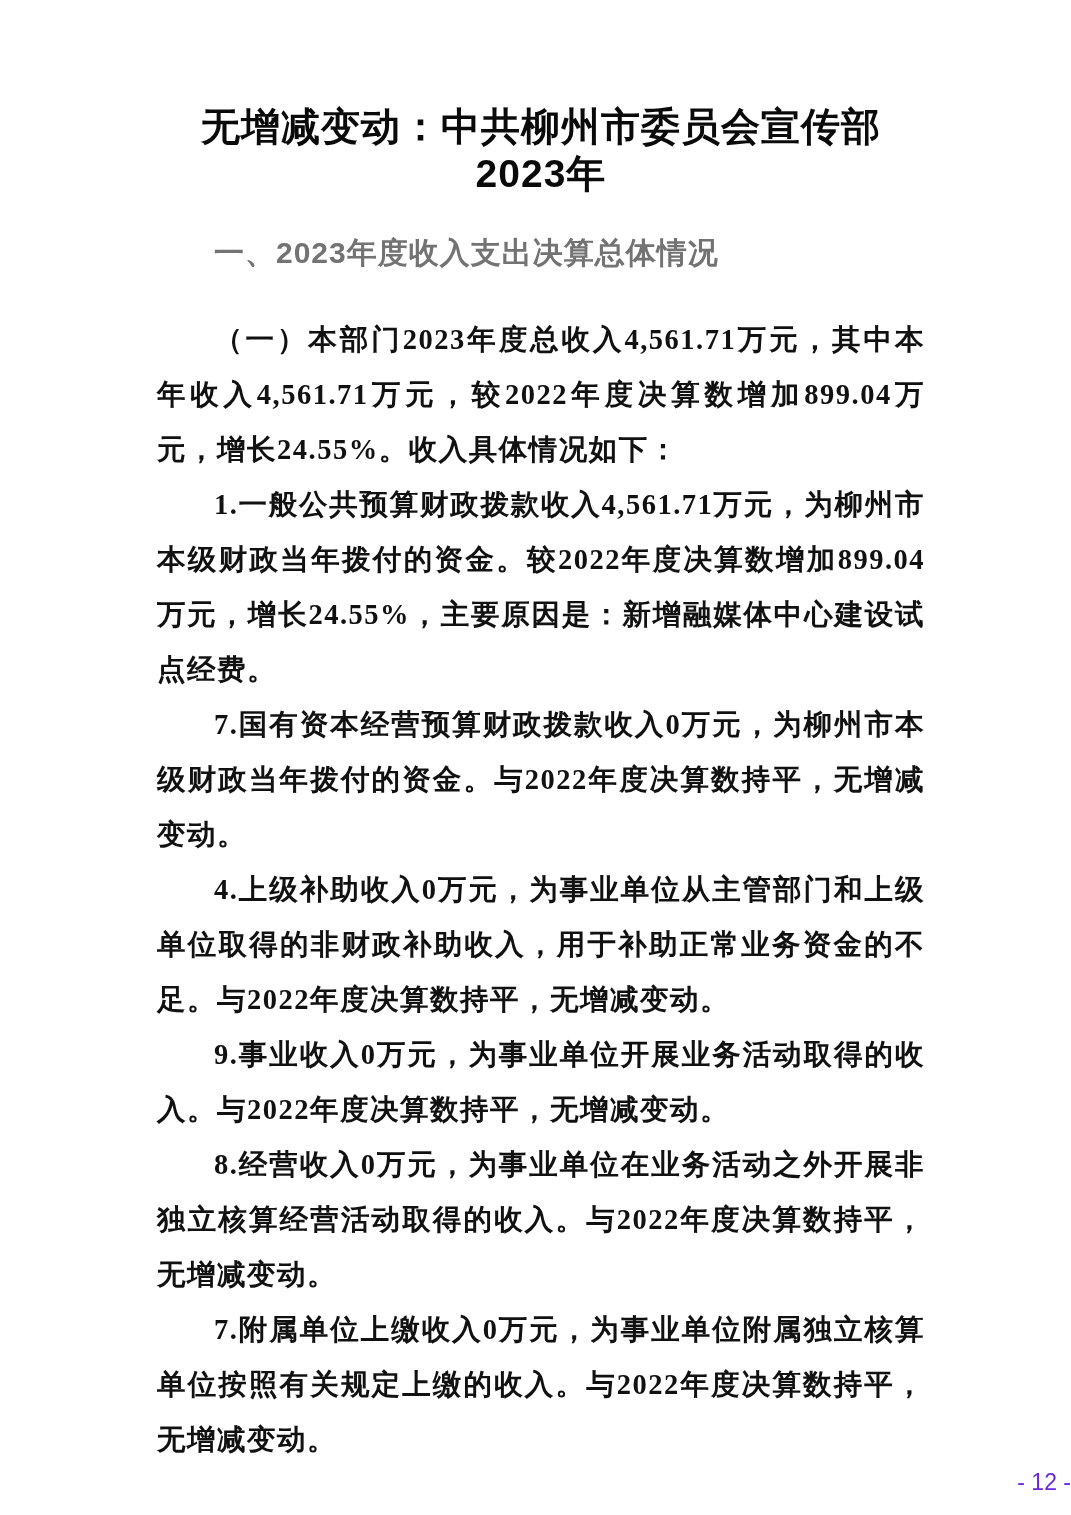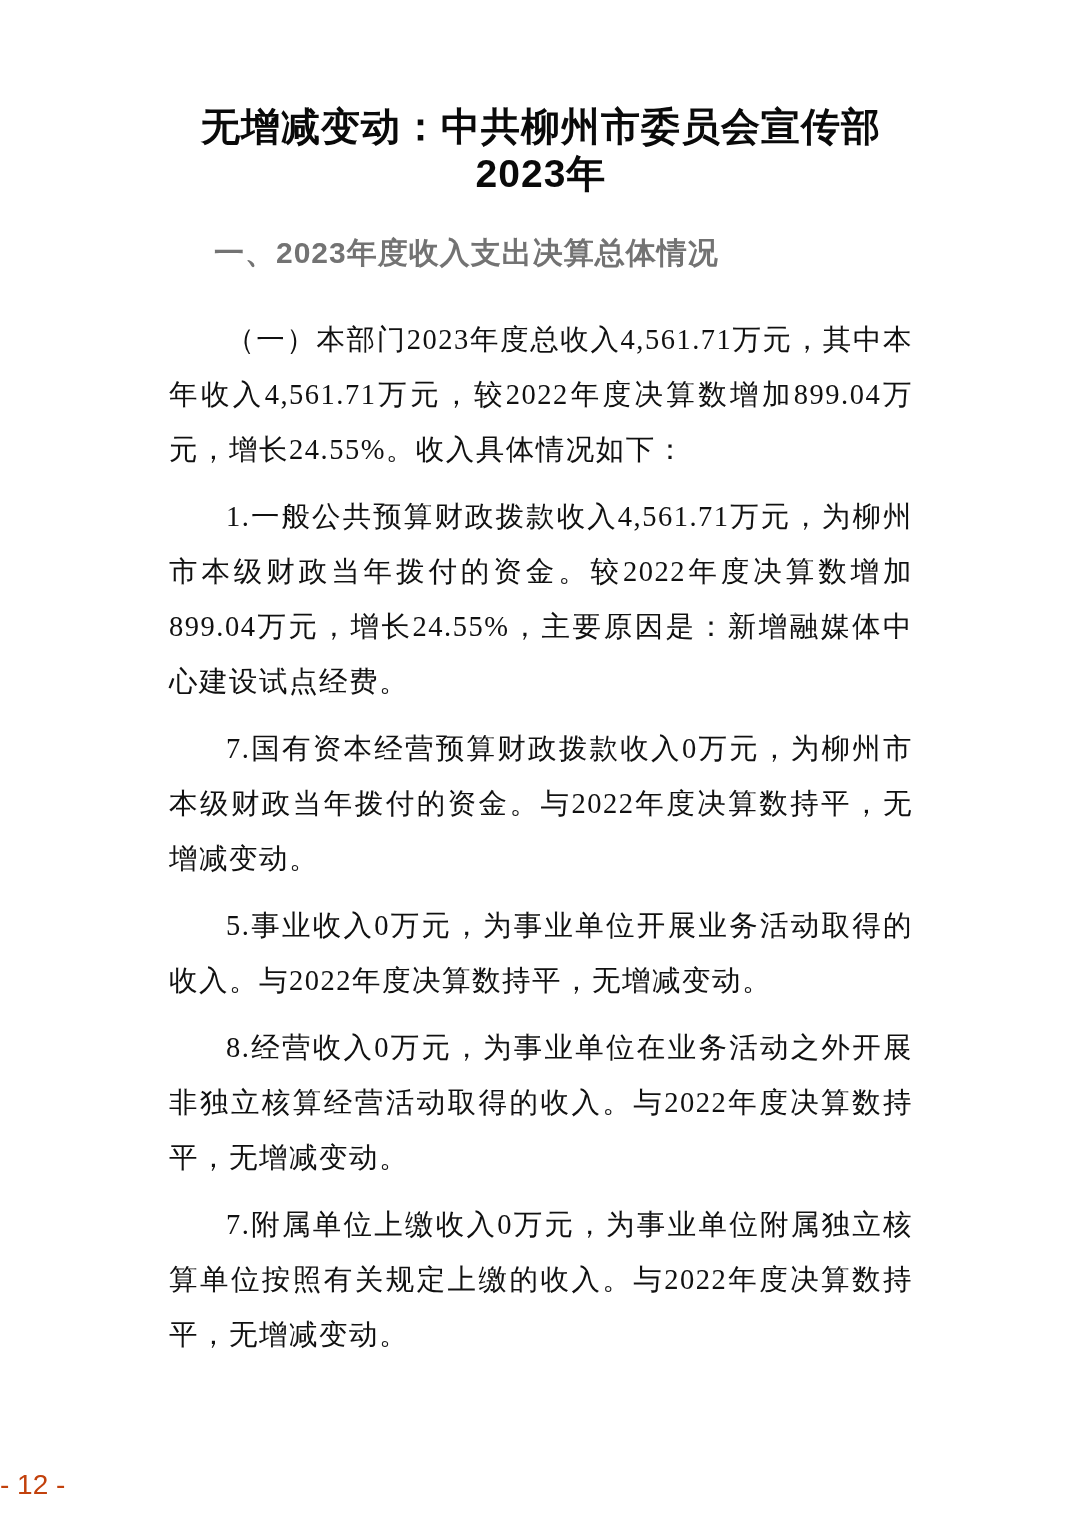--- a/index.html
+++ b/index.html
@@ -40,56 +40,57 @@
     line-height: 34px;
     margin-top: 39px;
     padding-left: 57px;
     letter-spacing: 1px;
     color: #737373;
   }
   .body-text {
     margin-top: 42px;
   }
   .body-text p {
-    margin: 12px;
+    margin: 0;
     font-size: 28.5px;
     line-height: 55px;
     text-indent: 2em;
     text-align: justify;
     text-justify: inter-character;
     letter-spacing: 1.5px;
-    font-weight: 400;
+    font-weight: 700;
     color: #111111;
   }
   .page-number {
     position: absolute;
     top: 1469px;
     left: 0;
     width: 100%;
-    text-align: left;
+    text-align: right;
     font-family: "Liberation Sans", "DejaVu Sans", sans-serif;
-    font-size: 28px;
-    color: #c2410c;
+    font-size: 23px;
+    color: #6d28d9;
   }
 </style>
 </head>
 <body>
 
 <div class="page">
 
   <div class="doc-title">
     <div>无增减变动：中共柳州市委员会宣传部2023年</div>
   </div>
 
   <div class="section-heading">一、2023年度收入支出决算总体情况</div>
 
   <div class="body-text">
     <p>（一）本部门2023年度总收入4,561.71万元，其中本年收入4,561.71万元，较2022年度决算数增加899.04万元，增长24.55%。收入具体情况如下：</p>
     <p>1.一般公共预算财政拨款收入4,561.71万元，为柳州市本级财政当年拨付的资金。较2022年度决算数增加899.04万元，增长24.55%，主要原因是：新增融媒体中心建设试点经费。</p>
     <p>7.国有资本经营预算财政拨款收入0万元，为柳州市本级财政当年拨付的资金。与2022年度决算数持平，无增减变动。</p>
-    <p>5.事业收入0万元，为事业单位开展业务活动取得的收入。与2022年度决算数持平，无增减变动。</p>
+    <p>4.上级补助收入0万元，为事业单位从主管部门和上级单位取得的非财政补助收入，用于补助正常业务资金的不足。与2022年度决算数持平，无增减变动。</p>
+    <p>9.事业收入0万元，为事业单位开展业务活动取得的收入。与2022年度决算数持平，无增减变动。</p>
     <p>8.经营收入0万元，为事业单位在业务活动之外开展非独立核算经营活动取得的收入。与2022年度决算数持平，无增减变动。</p>
     <p>7.附属单位上缴收入0万元，为事业单位附属独立核算单位按照有关规定上缴的收入。与2022年度决算数持平，无增减变动。</p>
   </div>
 
   <div class="page-number">- 12 -</div>
 
 </div>
 
 </body></html>

